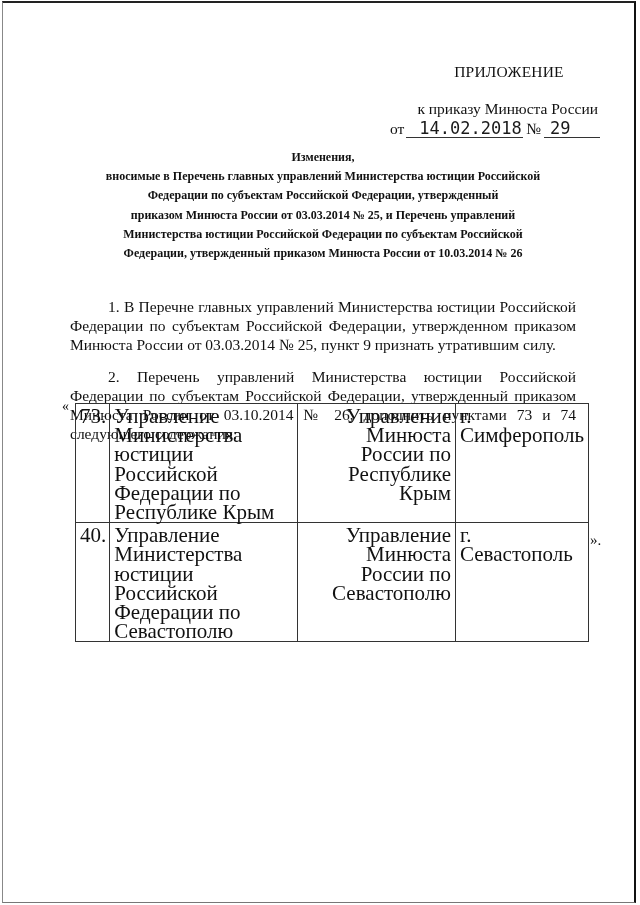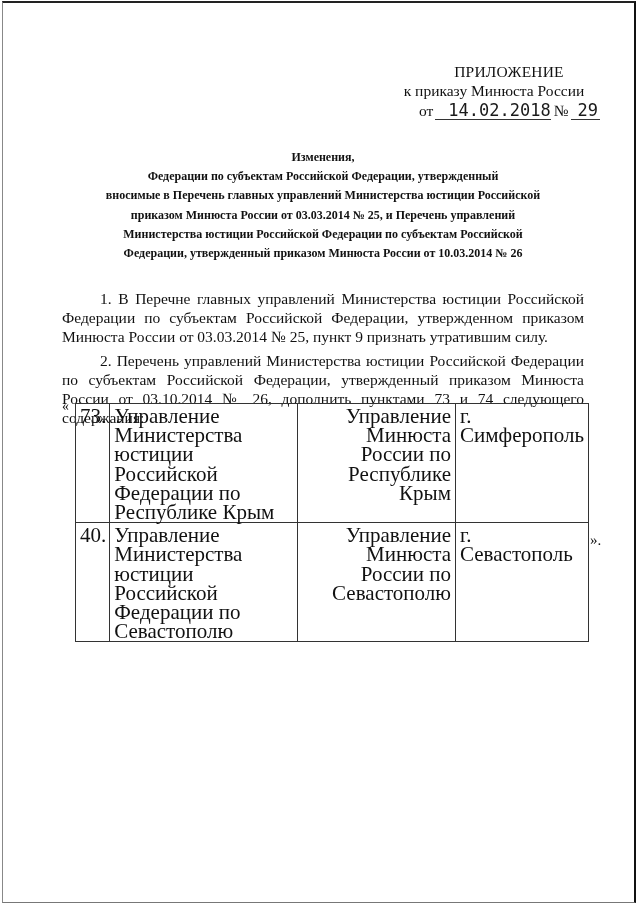--- a/index.html
+++ b/index.html
@@ -12,41 +12,41 @@
     position: absolute; left: 2px; top: 1px; width: 634px; height: 902px;
     border-top: 2px solid #222; border-right: 2px solid #111;
     border-left: 1px solid #888; border-bottom: 1px solid #777;
     box-sizing: border-box; pointer-events: none;
   }
   .appendix {
     position: absolute; left: 390px; top: 62px; width: 210px;
     font-size: 15.5px; line-height: 19px;
   }
   .appendix .title { text-align: center; padding-left: 28px; letter-spacing: 0.2px; }
-  .appendix .sub { text-align: center; padding-right: 2px; }
+  .appendix .sub { text-align: right; padding-right: 2px; margin-top: 18px; }
   .appendix .date-line { display: flex; align-items: flex-end; margin-top: 1px; white-space: nowrap; }
-  .appendix .date-line .lbl { margin-right: 2px; margin-left: 29px; }
+  .appendix .date-line .lbl { margin-right: 2px; }
   .appendix .fill {
     display: inline-block; border-bottom: 1px solid #333;
     font-family: "DejaVu Sans Mono", "Liberation Mono", monospace;
     font-size: 17px; line-height: 17px; color: #1a1a1a;
   }
   .appendix .fill.date { width: 125px; padding-left: 13px; box-sizing: border-box; }
   .appendix .fill.num { width: 60px; padding-left: 6px; box-sizing: border-box; }
   .appendix .no-sign { margin: 0 3px 0 3px; }
 
   .heading {
     position: absolute; left: 58px; top: 148px; width: 530px;
     text-align: center; font-weight: bold; font-size: 12px; line-height: 19.2px;
   }
   .body-text {
     position: absolute; left: 58px; top: 285px; width: 530px;
     font-size: 15.5px; line-height: 19.2px; text-align: justify;
   }
-  .body-text p { margin: 4px; text-indent: 38px; text-align-last: left; }
+  .body-text p { margin: 12px; text-indent: 38px; text-align-last: left; }
 
   .quote-open { position: absolute; left: 62px; top: 399px; font-size: 14px; }
   .quote-close { position: absolute; left: 590px; top: 532px; font-size: 15px; }
 
   table.entries {
     position: absolute; left: 75px; top: 403px; width: 514px;
     border-collapse: collapse; font-size: 21px; line-height: 19.2px;
   }
   table.entries td {
     border: 1px solid #333; vertical-align: top; padding: 3px 4px 0 4px;
@@ -68,22 +68,22 @@
   <div class="date-line">
     <span class="lbl">от</span>
     <span class="fill date">14.02.2018</span>
     <span class="no-sign">№</span>
     <span class="fill num">29</span>
   </div>
 </div>
 
 <div class="heading">
   <div>Изменения,</div>
+  <div style="margin-left:-8px;margin-right:-8px;">вносимые в Перечень главных управлений Министерства юстиции Российской</div>
   <div>Федерации по субъектам Российской Федерации, утвержденный</div>
-  <div style="margin-left:-8px;margin-right:-8px;">вносимые в Перечень главных управлений Министерства юстиции Российской</div>
   <div>приказом Минюста России от 03.03.2014 № 25, и Перечень управлений</div>
   <div>Министерства юстиции Российской Федерации по субъектам Российской</div>
   <div>Федерации, утвержденный приказом Минюста России от 10.03.2014 № 26</div>
 </div>
 
 <div class="body-text">
   <p>1. В Перечне главных управлений Министерства юстиции Российской Федерации по субъектам Российской Федерации, утвержденном приказом Минюста России от 03.03.2014 № 25, пункт 9 признать утратившим силу.</p>
   <p>2. Перечень управлений Министерства юстиции Российской Федерации по субъектам Российской Федерации, утвержденный приказом Минюста России от 03.10.2014 № 26, дополнить пунктами 73 и 74 следующего содержания:</p>
 </div>
 

